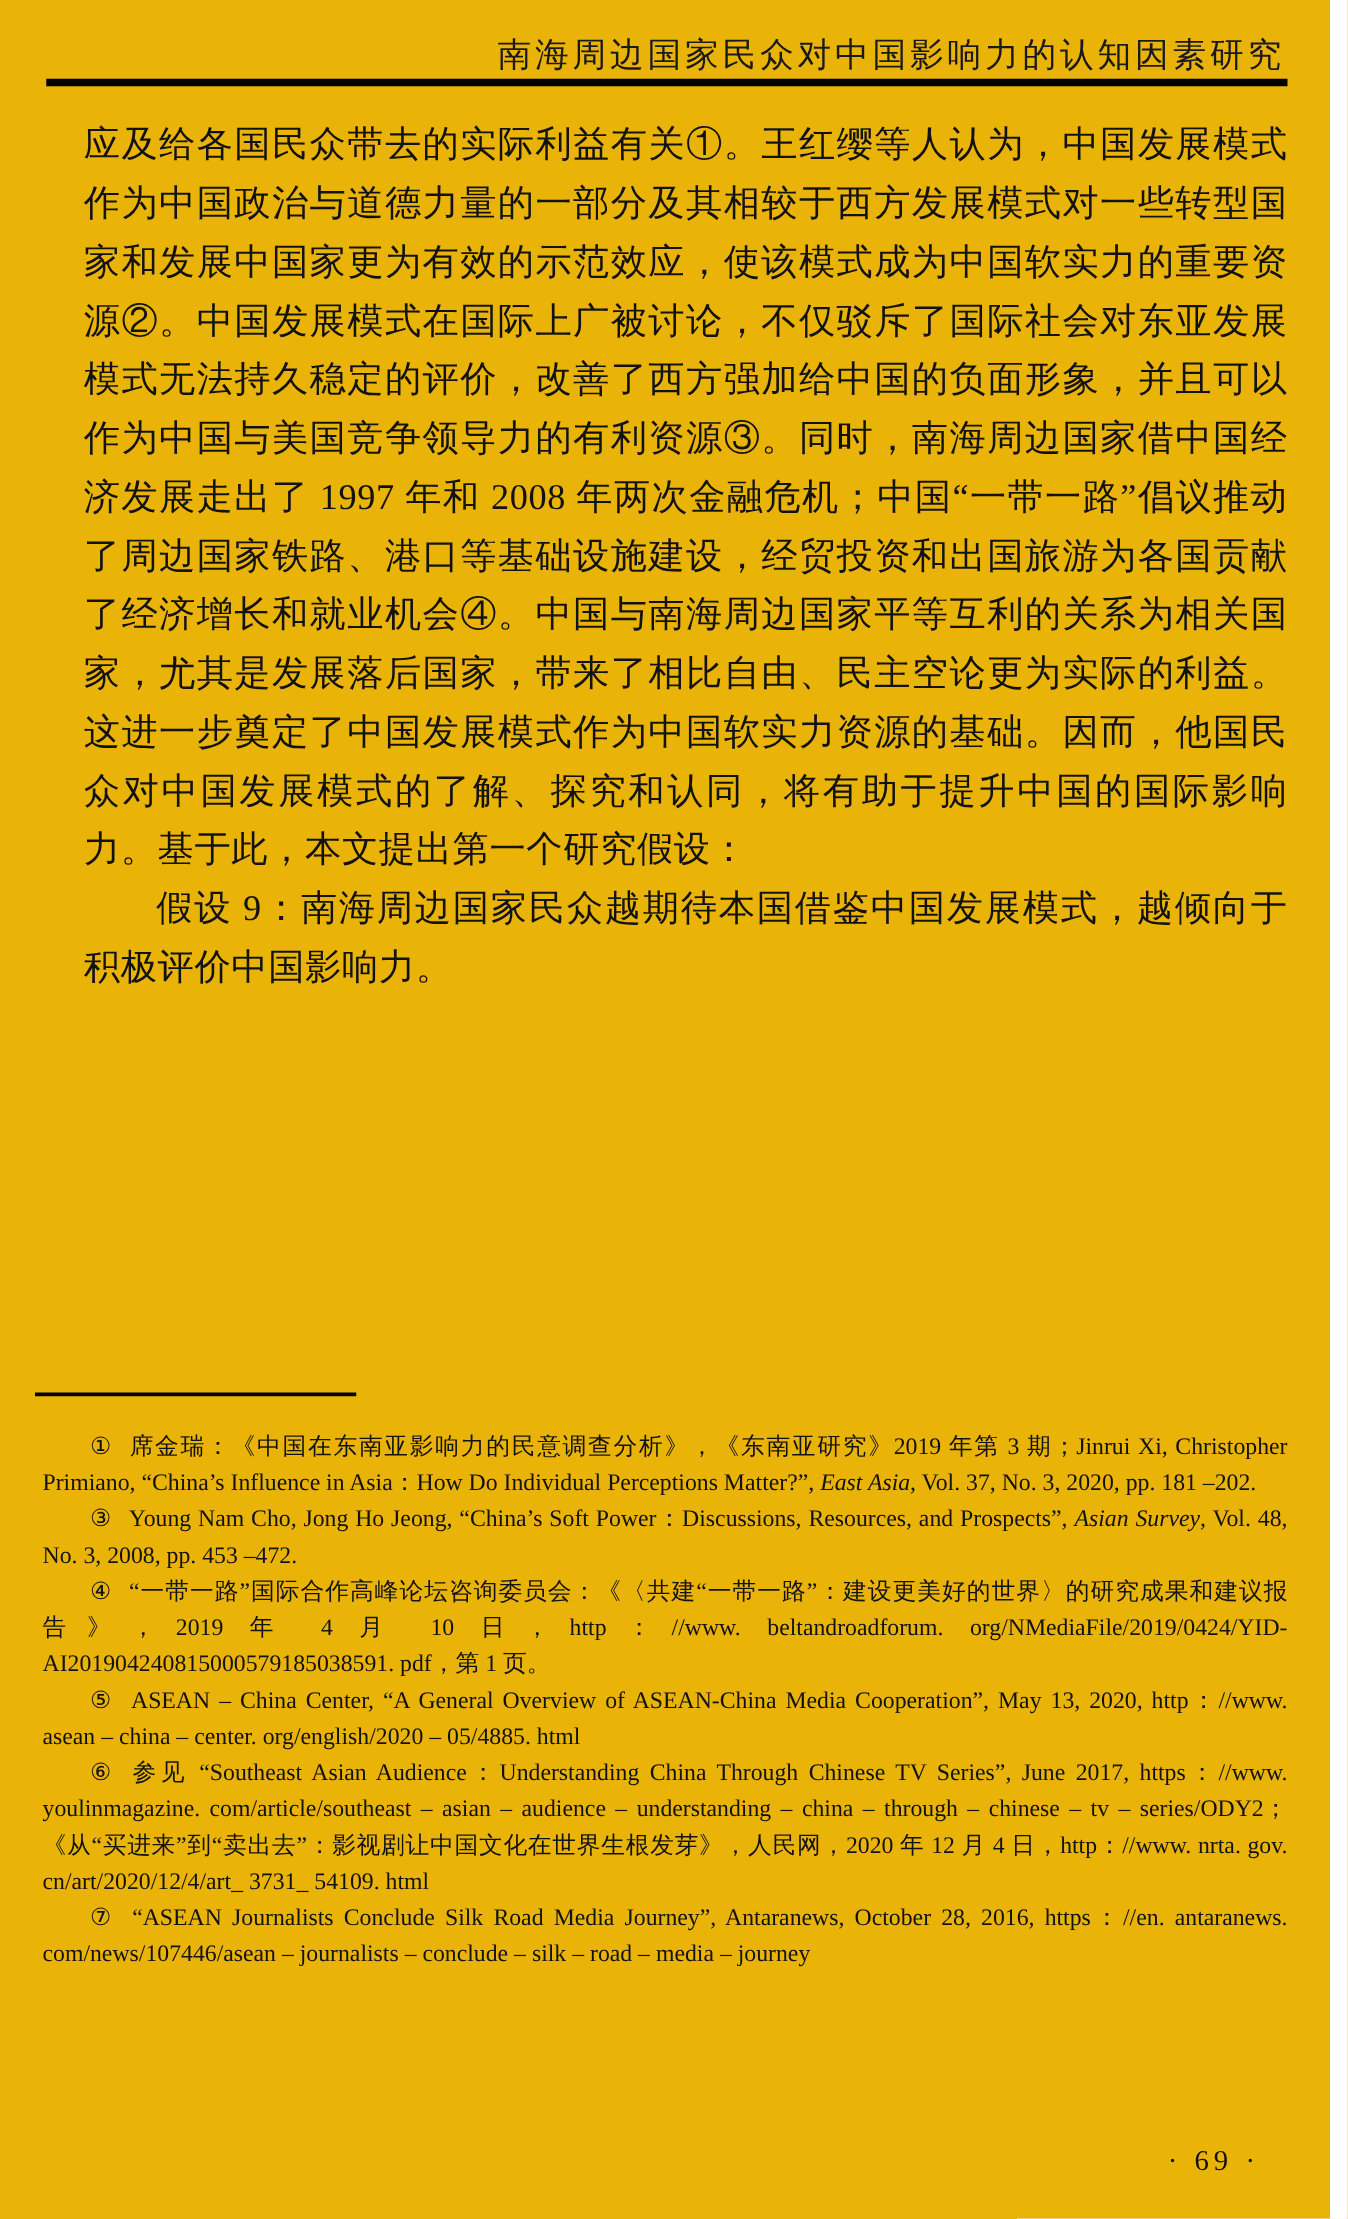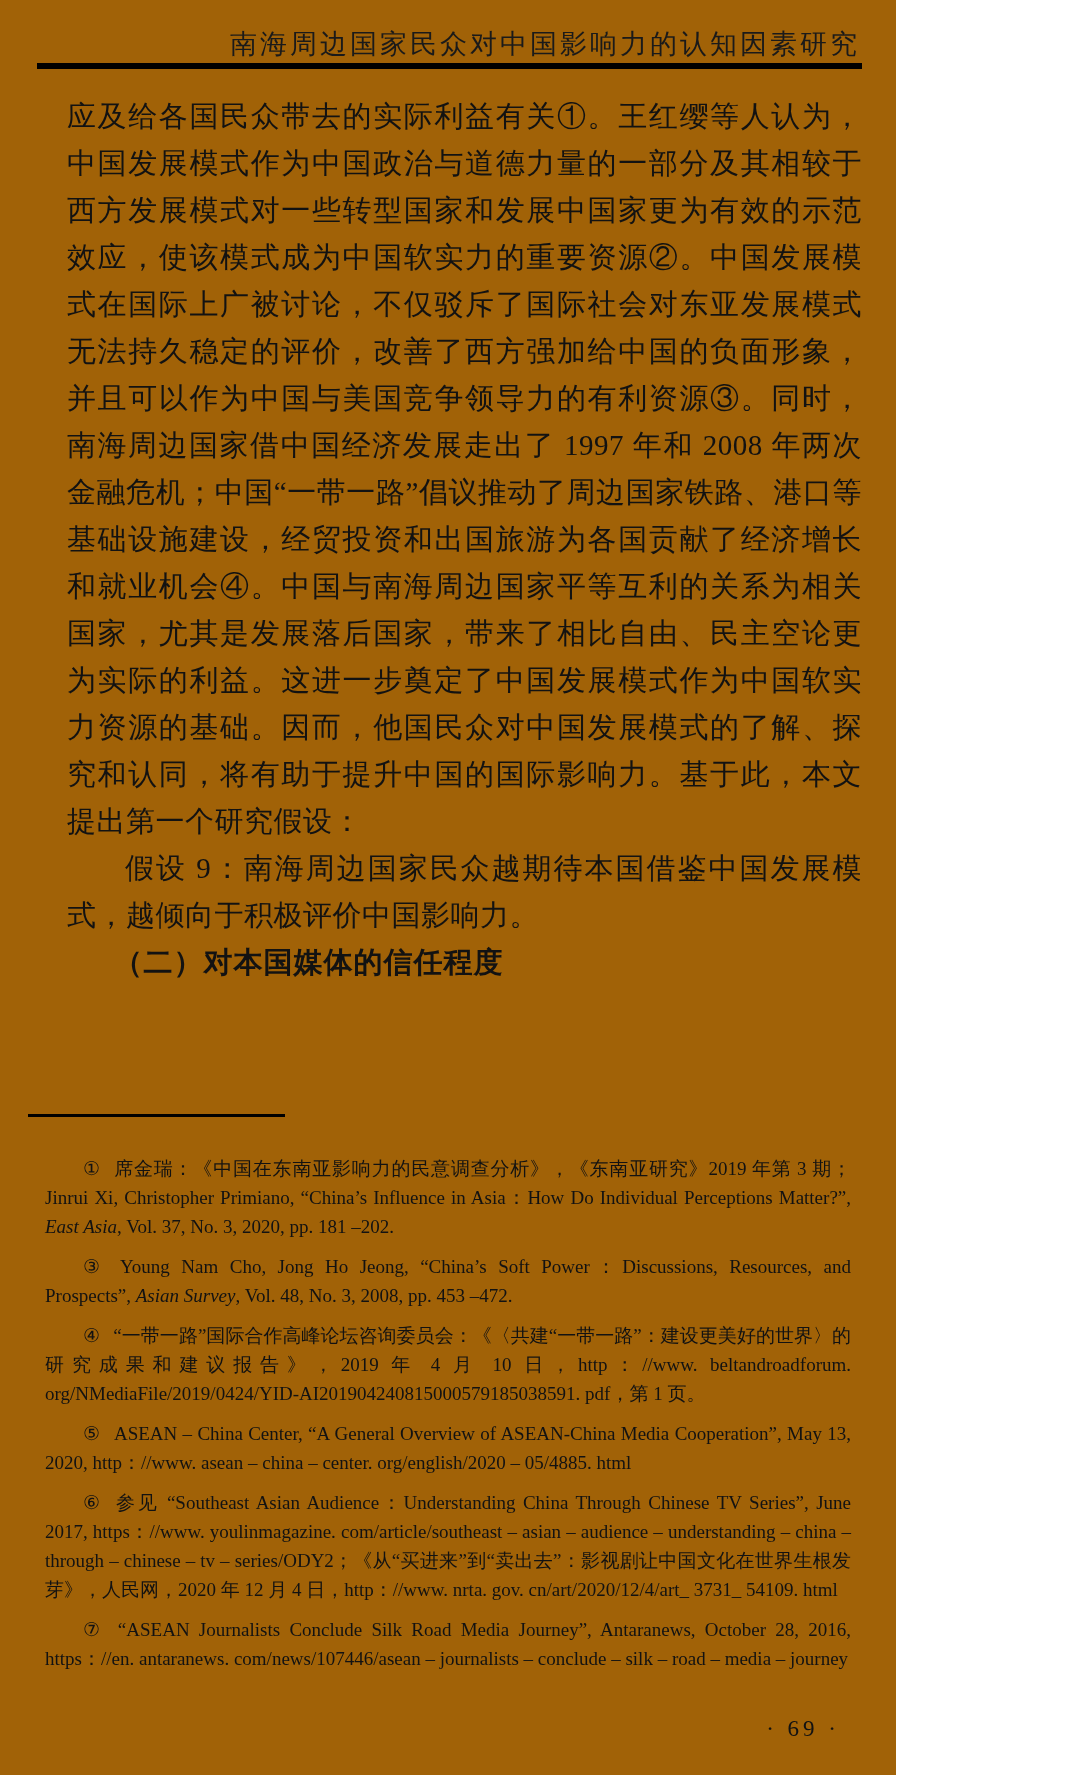--- a/index.html
+++ b/index.html
@@ -1,20 +1,20 @@
 <!DOCTYPE html>
 <html><head>
 <meta charset="utf-8">
 <style>
   html, body { margin: 0; padding: 0; background: #ffffff; }
   .page {
     position: relative;
-    width: 896px;
+    width: 1064px;
     height: 1775px;
-    background: #a16207;
+    background: #eab308;
     color: #121212;
     font-family: "Liberation Serif", "DejaVu Serif", serif;
     overflow: hidden;
   }
   .running-title {
     position: absolute;
     top: 26px;
     right: 36px;
     font-size: 27px;
     letter-spacing: 3px;
@@ -58,21 +58,21 @@
   }
   .footnotes {
     position: absolute;
     top: 1143px;
     left: 34px;
     right: 34px;
     font-size: 19px;
     line-height: 29px;
     text-align: justify;
   }
-  .footnotes p.footnote { margin: 11px; text-indent: 2em; }
+  .footnotes p.footnote { margin: 0; text-indent: 2em; }
   .fn-marker { margin-right: 0.7em; }
   .italic { font-style: italic; }
   .page-number {
     position: absolute;
     top: 1716px;
     right: 56px;
     font-size: 23px;
     letter-spacing: 4px;
     white-space: nowrap;
     margin-left: 39px;
@@ -83,21 +83,20 @@
 
 <div class="page">
   <header>
     <div class="running-title">南海周边国家民众对中国影响力的认知因素研究</div>
     <div class="header-rule"></div>
   </header>
 
   <main class="body-text">
       <p class="para noindent">应及给各国民众带去的实际利益有关①。王红缨等人认为，中国发展模式作为中国政治与道德力量的一部分及其相较于西方发展模式对一些转型国家和发展中国家更为有效的示范效应，使该模式成为中国软实力的重要资源②。中国发展模式在国际上广被讨论，不仅驳斥了国际社会对东亚发展模式无法持久稳定的评价，改善了西方强加给中国的负面形象，并且可以作为中国与美国竞争领导力的有利资源③。同时，南海周边国家借中国经济发展走出了 1997 年和 2008 年两次金融危机；中国“一带一路”倡议推动了周边国家铁路、港口等基础设施建设，经贸投资和出国旅游为各国贡献了经济增长和就业机会④。中国与南海周边国家平等互利的关系为相关国家，尤其是发展落后国家，带来了相比自由、民主空论更为实际的利益。这进一步奠定了中国发展模式作为中国软实力资源的基础。因而，他国民众对中国发展模式的了解、探究和认同，将有助于提升中国的国际影响力。基于此，本文提出第一个研究假设：</p>
       <p class="para indent">假设 9：南海周边国家民众越期待本国借鉴中国发展模式，越倾向于积极评价中国影响力。</p>
-      <p class="para heading">（二）对本国媒体的信任程度</p>
     </main>
 
   <div class="footnote-sep"></div>
 
   <section class="footnotes">
       <p class="footnote"><span class="fn-marker">①</span><span>席金瑞：《中国在东南亚影响力的民意调查分析》，《东南亚研究》2019 年第 3 期；Jinrui Xi, Christopher Primiano, “China’s Influence in Asia：How Do Individual Perceptions Matter?”, </span><span class="italic">East Asia</span><span>, Vol. 37, No. 3, 2020, pp. 181 –202.</span></p>
       <p class="footnote"><span class="fn-marker">③</span><span>Young Nam Cho, Jong Ho Jeong, “China’s Soft Power：Discussions, Resources, and Prospects”, </span><span class="italic">Asian Survey</span><span>, Vol. 48, No. 3, 2008, pp. 453 –472.</span></p>
       <p class="footnote"><span class="fn-marker">④</span><span>“一带一路”国际合作高峰论坛咨询委员会：《〈共建“一带一路”：建设更美好的世界〉的研究成果和建议报告》，2019 年 4 月 10 日，http：//www. beltandroadforum. org/NMediaFile/2019/0424/YID-AI201904240815000579185038591. pdf，第 1 页。</span></p>
       <p class="footnote"><span class="fn-marker">⑤</span><span>ASEAN – China Center, “A General Overview of ASEAN-China Media Cooperation”, May 13, 2020, http：//www. asean – china – center. org/english/2020 – 05/4885. html</span></p>
       <p class="footnote"><span class="fn-marker">⑥</span><span>参见 “Southeast Asian Audience：Understanding China Through Chinese TV Series”, June 2017, https：//www. youlinmagazine. com/article/southeast – asian – audience – understanding – china – through – chinese – tv – series/ODY2；《从“买进来”到“卖出去”：影视剧让中国文化在世界生根发芽》，人民网，2020 年 12 月 4 日，http：//www. nrta. gov. cn/art/2020/12/4/art_ 3731_ 54109. html</span></p>

